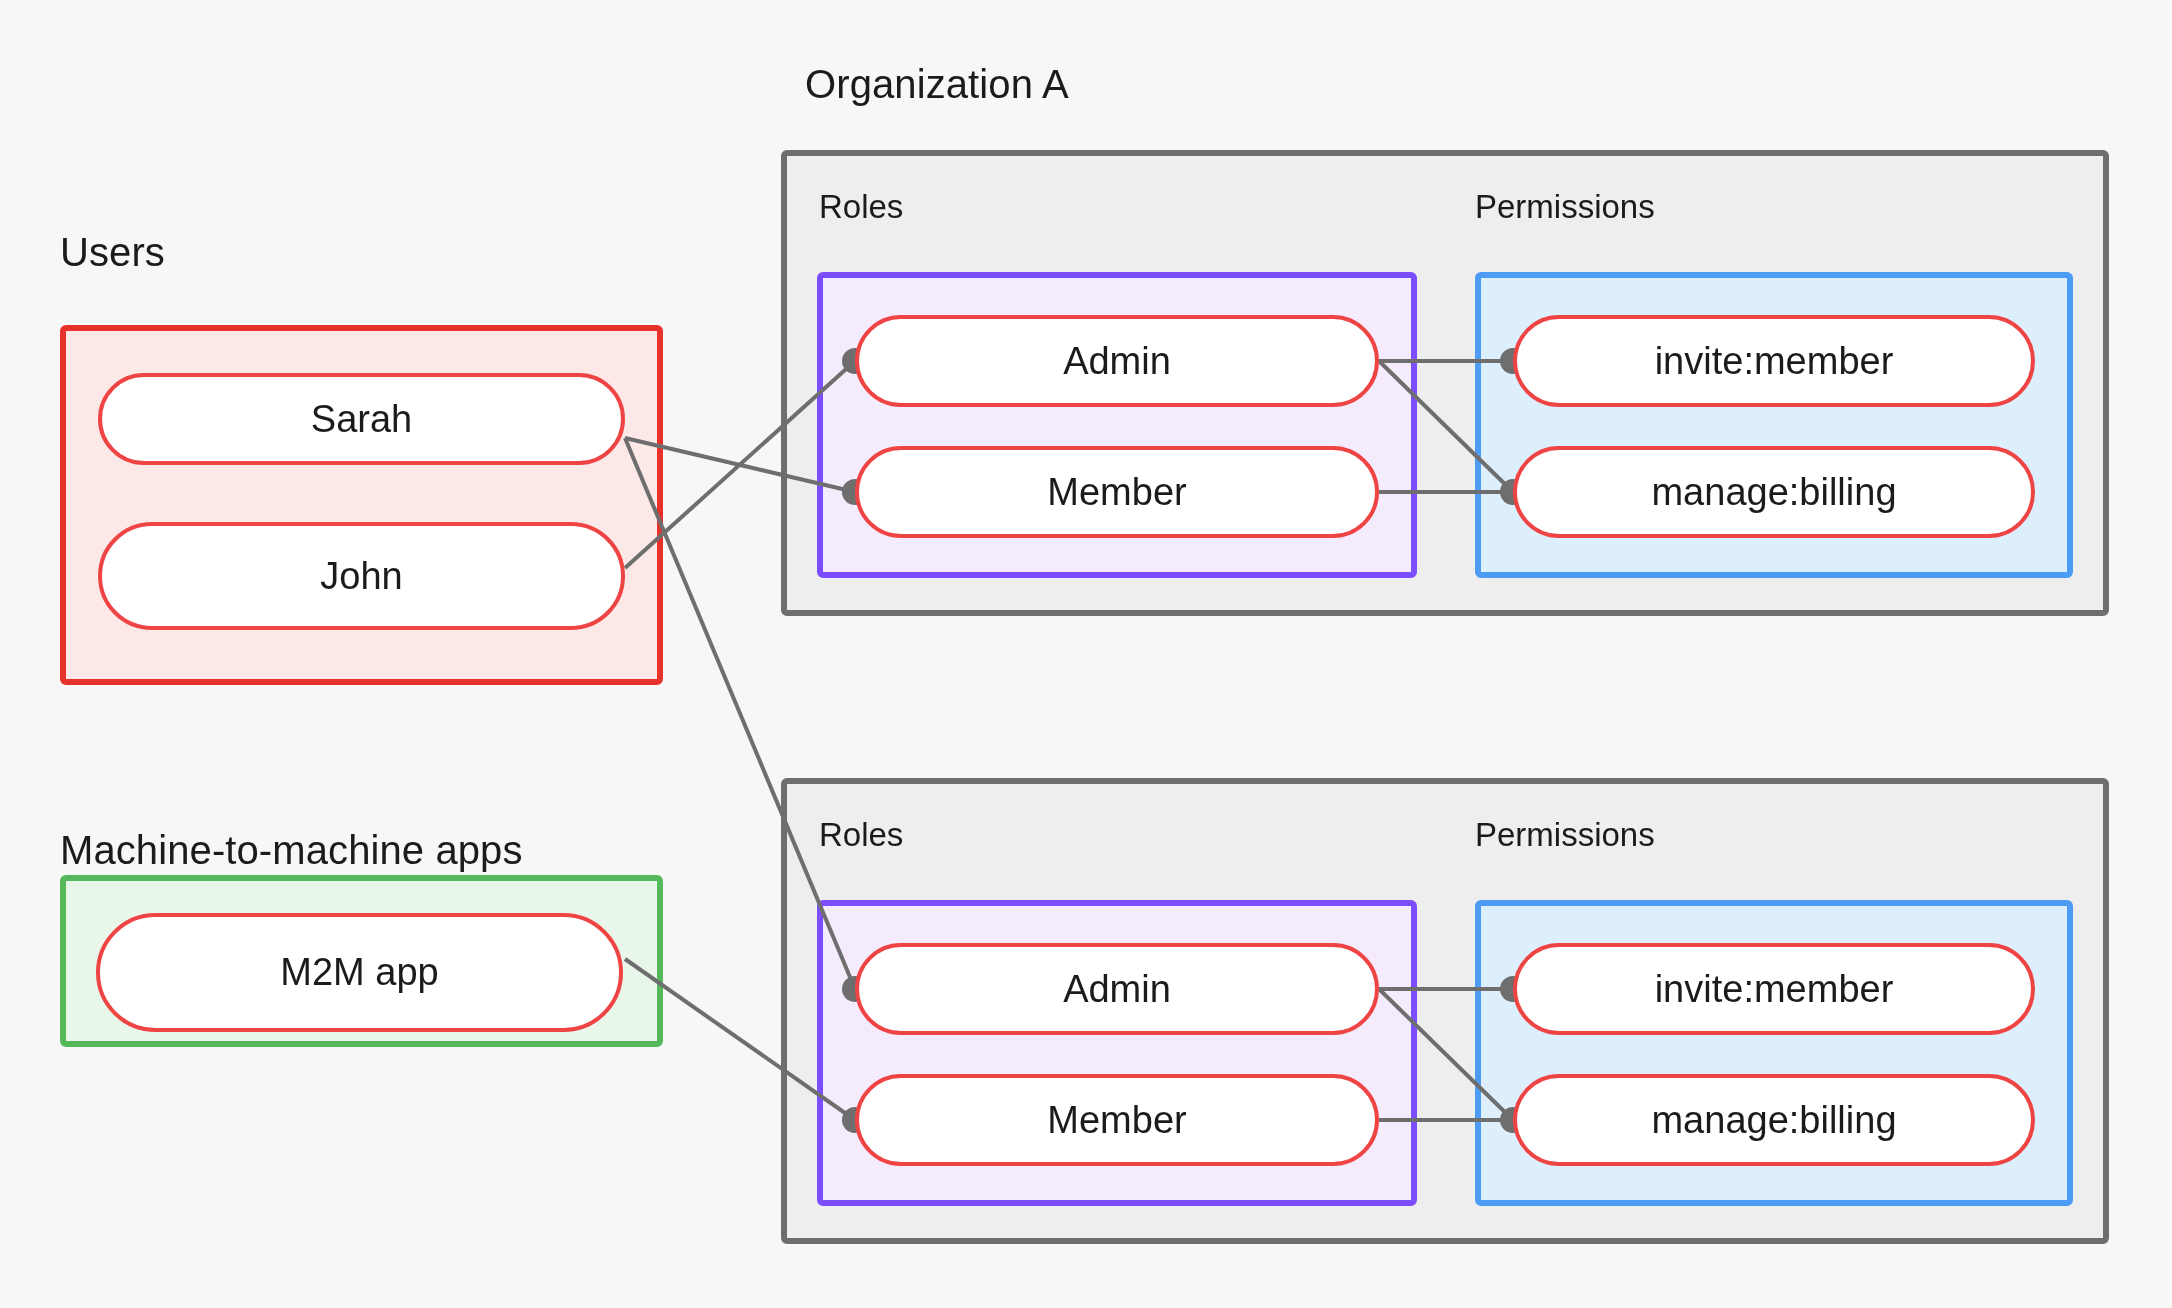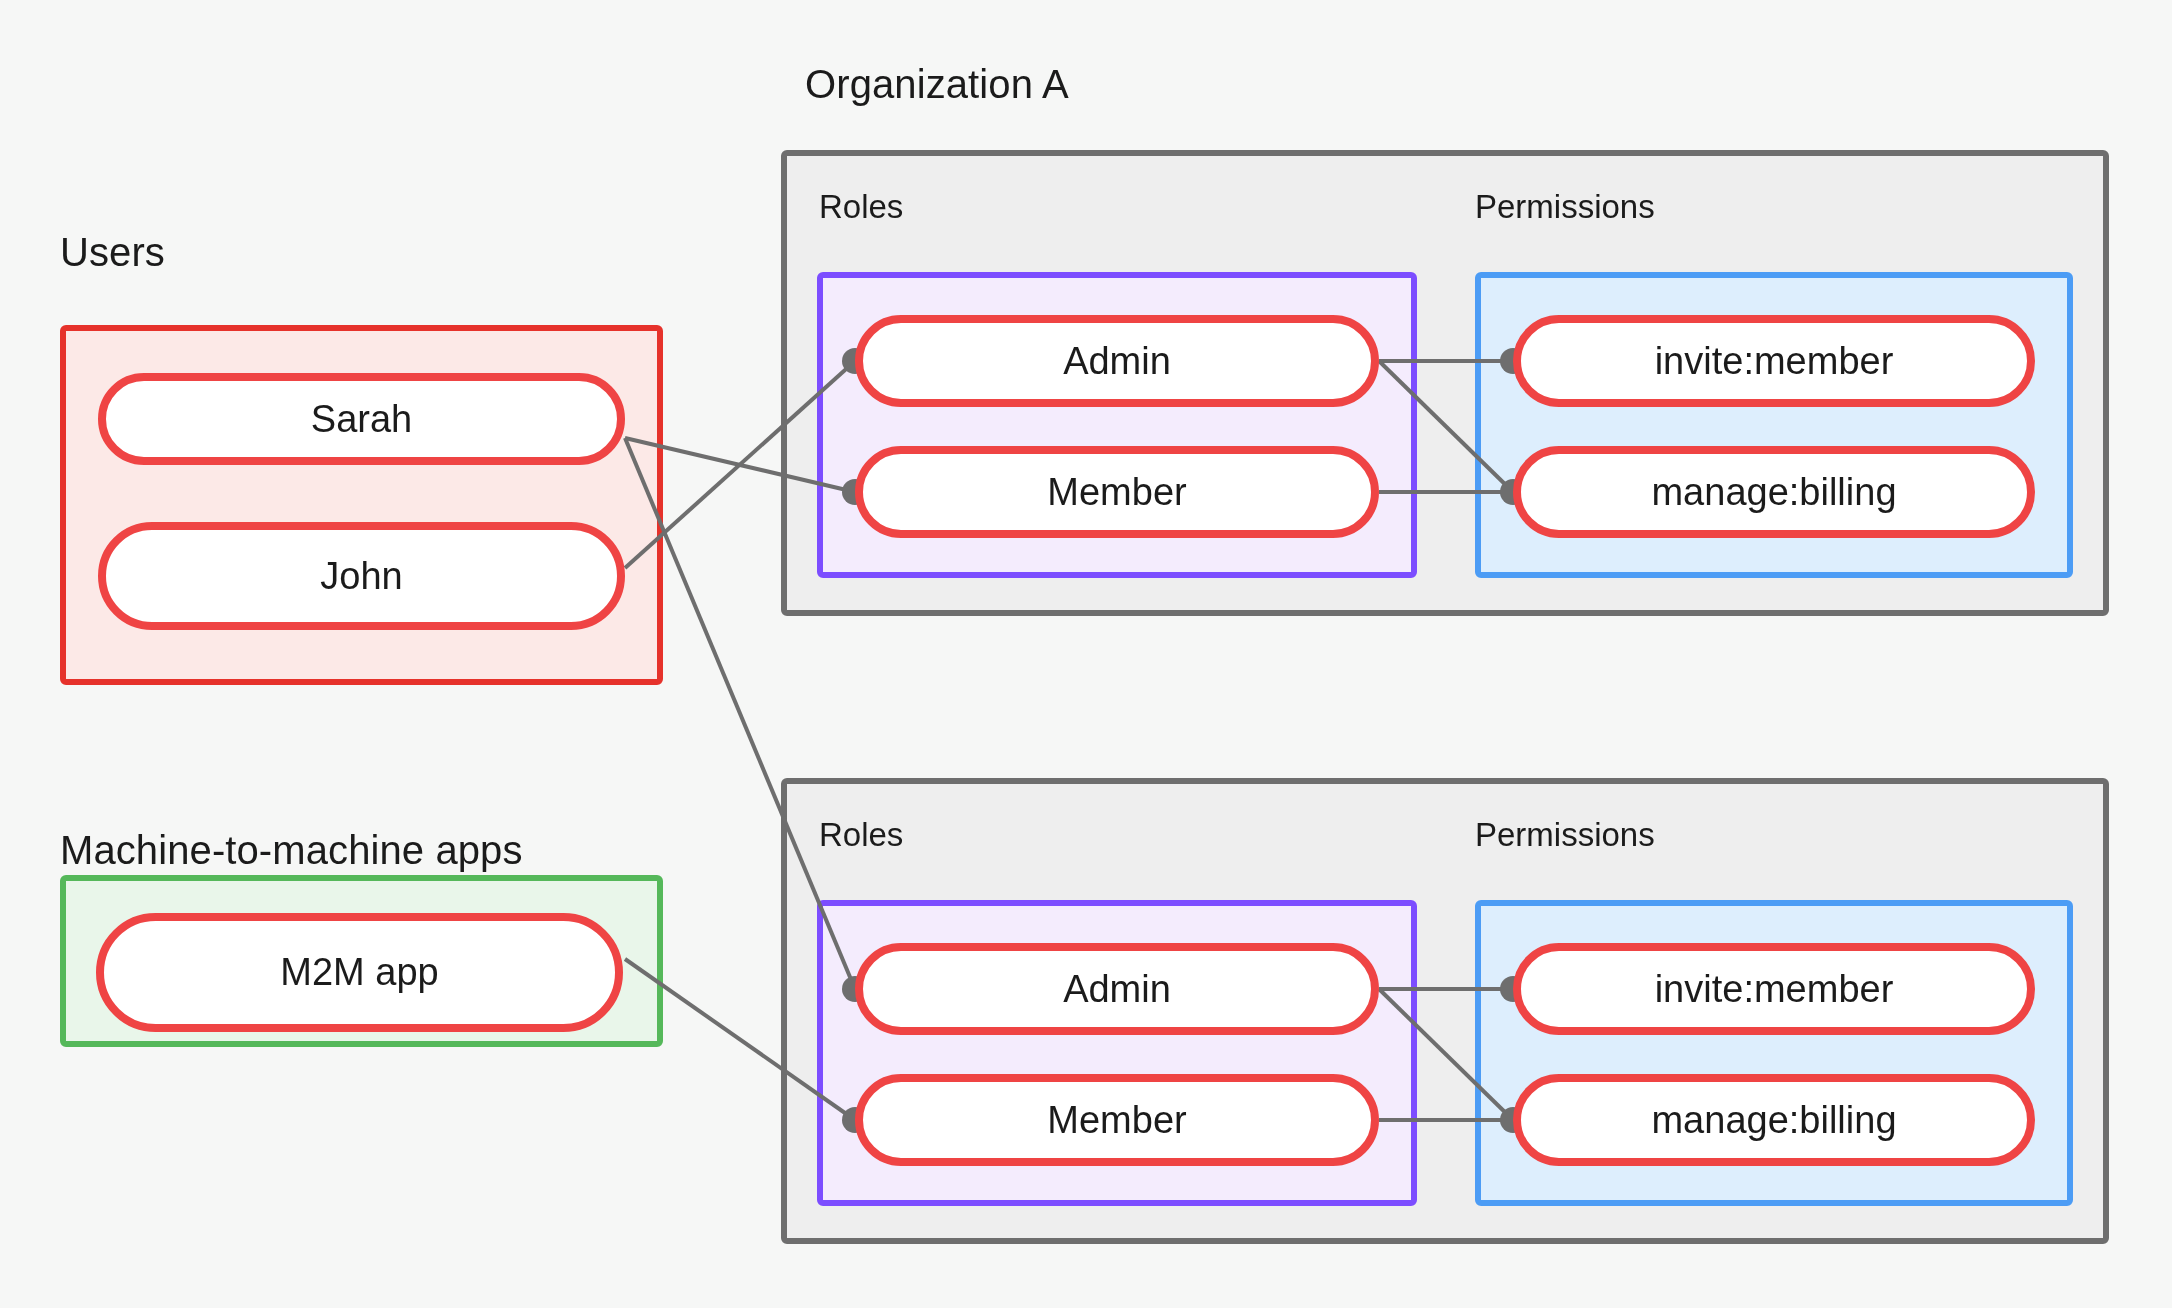--- a/index.html
+++ b/index.html
@@ -59,21 +59,21 @@
   .sub-title {
     position: absolute;
     font-size: 33px;
     color: #1b1b1b;
     white-space: nowrap;
   }
   .pill {
     position: absolute;
     box-sizing: border-box;
     background: #ffffff;
-    border: 8px solid #ef4444;
+    border: 4px solid #ef4444;
     border-radius: 999px;
     display: flex;
     align-items: center;
     justify-content: center;
     font-size: 38px;
     color: #1b1b1b;
     z-index: 8;
   }
   .wire {
     stroke: #6e6e6e;

